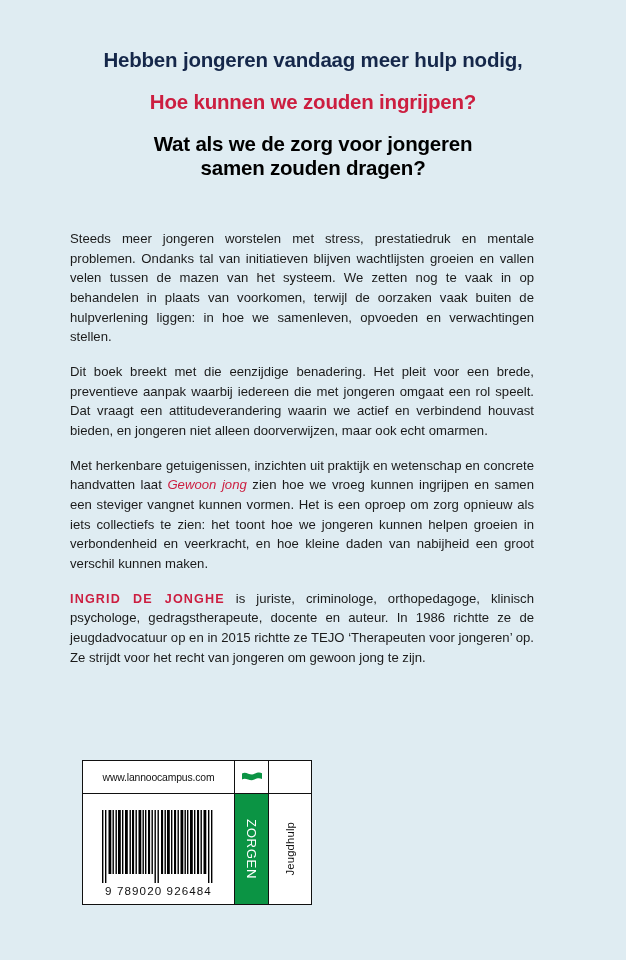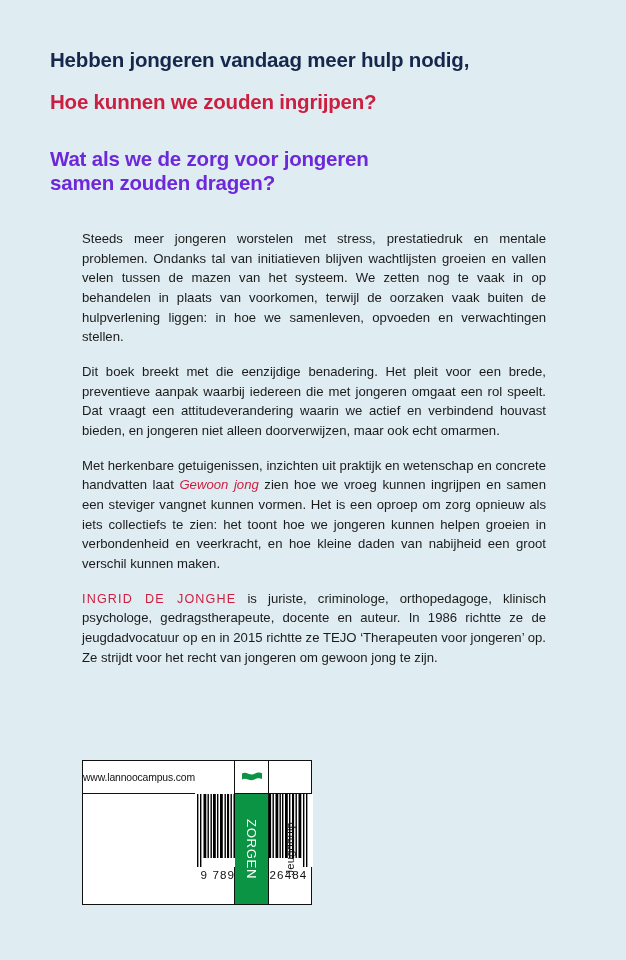--- a/index.html
+++ b/index.html
@@ -18,50 +18,51 @@
 
   .page {
     position: absolute;
     inset: 0;
     background: #dfecf2;
   }
 
   
   .headlines {
     position: absolute;
-    left: 50px;
+    left: 62px;
     top: 48px;
     width: 502px;
+    text-align: center;
   }
   .hl {
     font-weight: bold;
     letter-spacing: -0.2px;
     line-height: 1.17;
     margin: 0;
   }
   .hl-1 {
     color: #15274a;
     font-size: 20.5px;
   }
   .hl-2 {
     color: #cc1e40;
     font-size: 20.5px;
     margin-top: 18px;
   }
   .hl-3 {
-    color: #6d28d9;
+    color: #000000;
     font-size: 20.5px;
-    margin-top: 33px;
+    margin-top: 18px;
   }
   .hl .ln { display: block; white-space: nowrap; }
 
   
   .body-copy {
     position: absolute;
-    left: 82px;
+    left: 70px;
     top: 229px;
     width: 464px;
   }
   .para {
     color: #1b1b1b;
     font-size: 13.15px;
     line-height: 1.495;
     text-align: justify;
     margin: 0 0 15px 0;
     -webkit-hyphens: manual;
@@ -70,42 +71,42 @@
   .para:last-child { margin-bottom: 0; }
   .para.bio { margin-bottom: 14px; }
 
   .title-em {
     color: #cc1e40;
     font-style: italic;
     font-weight: normal;
   }
   .author-name {
     color: #cc1e40;
-    font-weight: normal;
+    font-weight: bold;
     letter-spacing: 1.15px;
     font-size: 12.6px;
   }
 
   
   .barcode-block {
     position: absolute;
     left: 82px;
     top: 760px;
     width: 230px;
     height: 145px;
     background: #ffffff;
     border: 1.6px solid #111111;
     box-sizing: border-box;
     display: flex;
     flex-direction: row;
   }
   .bc-left {
     width: 152px;
     display: flex;
-    flex-direction: row;
+    flex-direction: column;
     border-right: 1.6px solid #111111;
     box-sizing: border-box;
   }
   .bc-url {
     height: 33px;
     border-bottom: 1.6px solid #111111;
     display: flex;
     align-items: center;
     justify-content: center;
     font-size: 10.4px;

